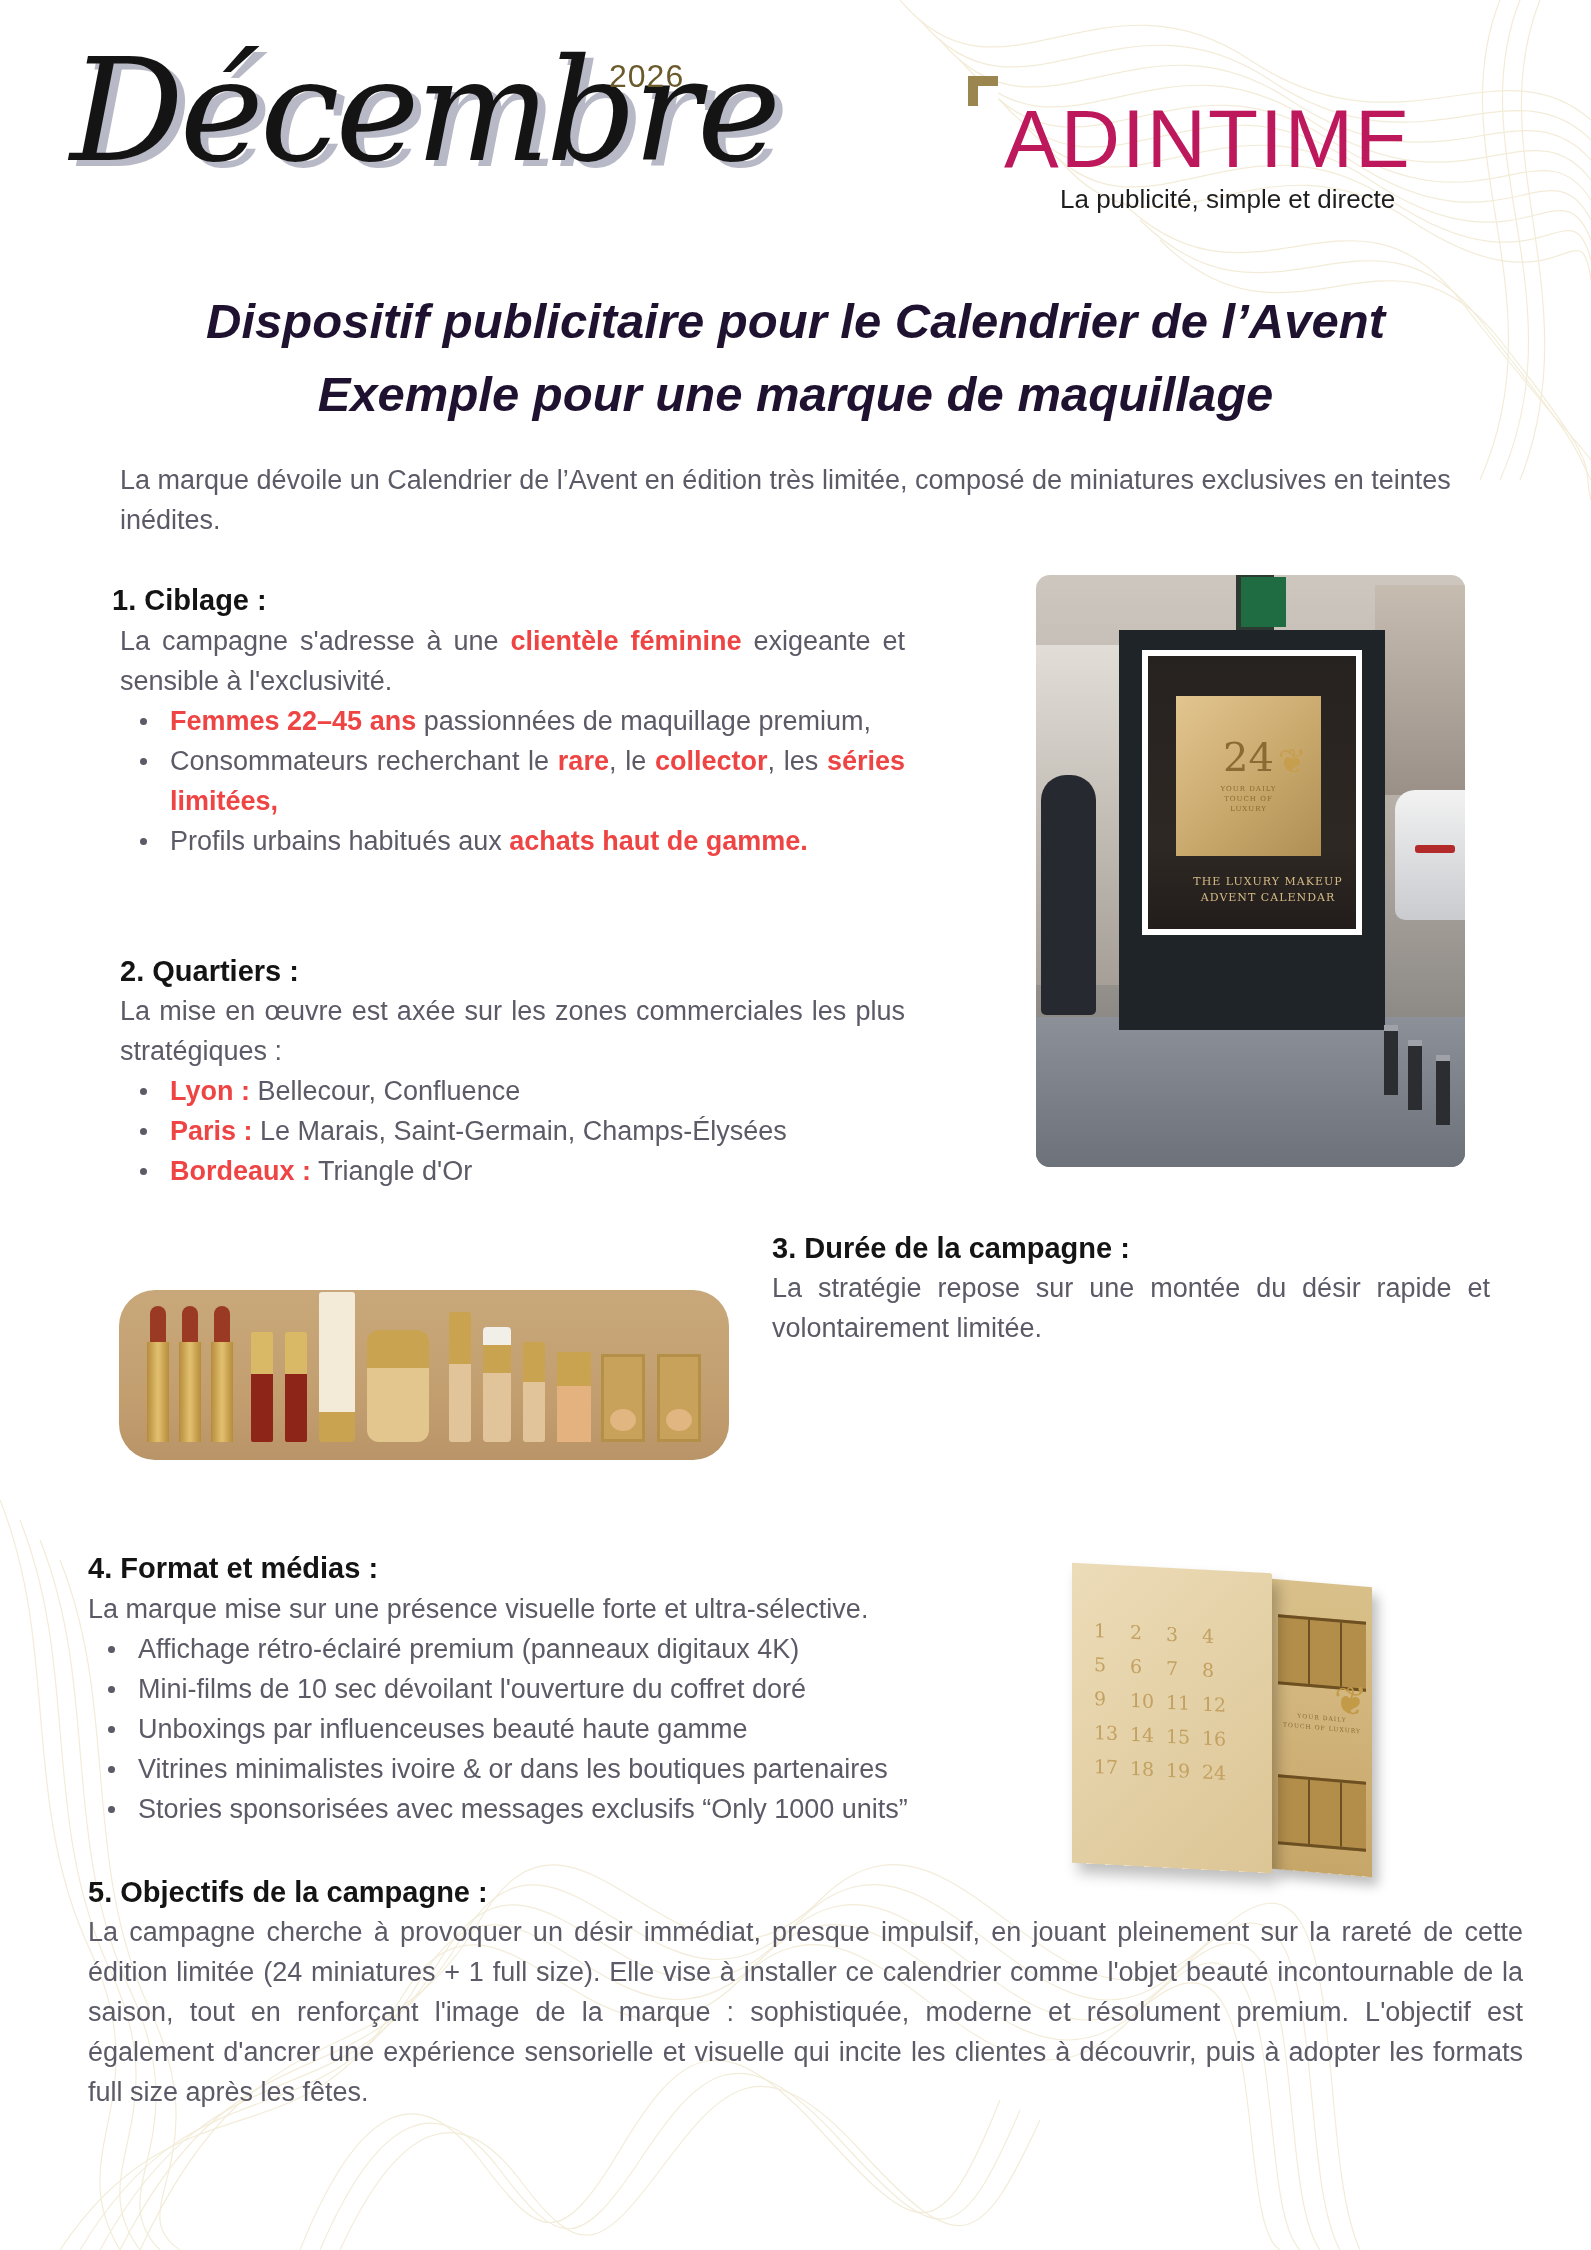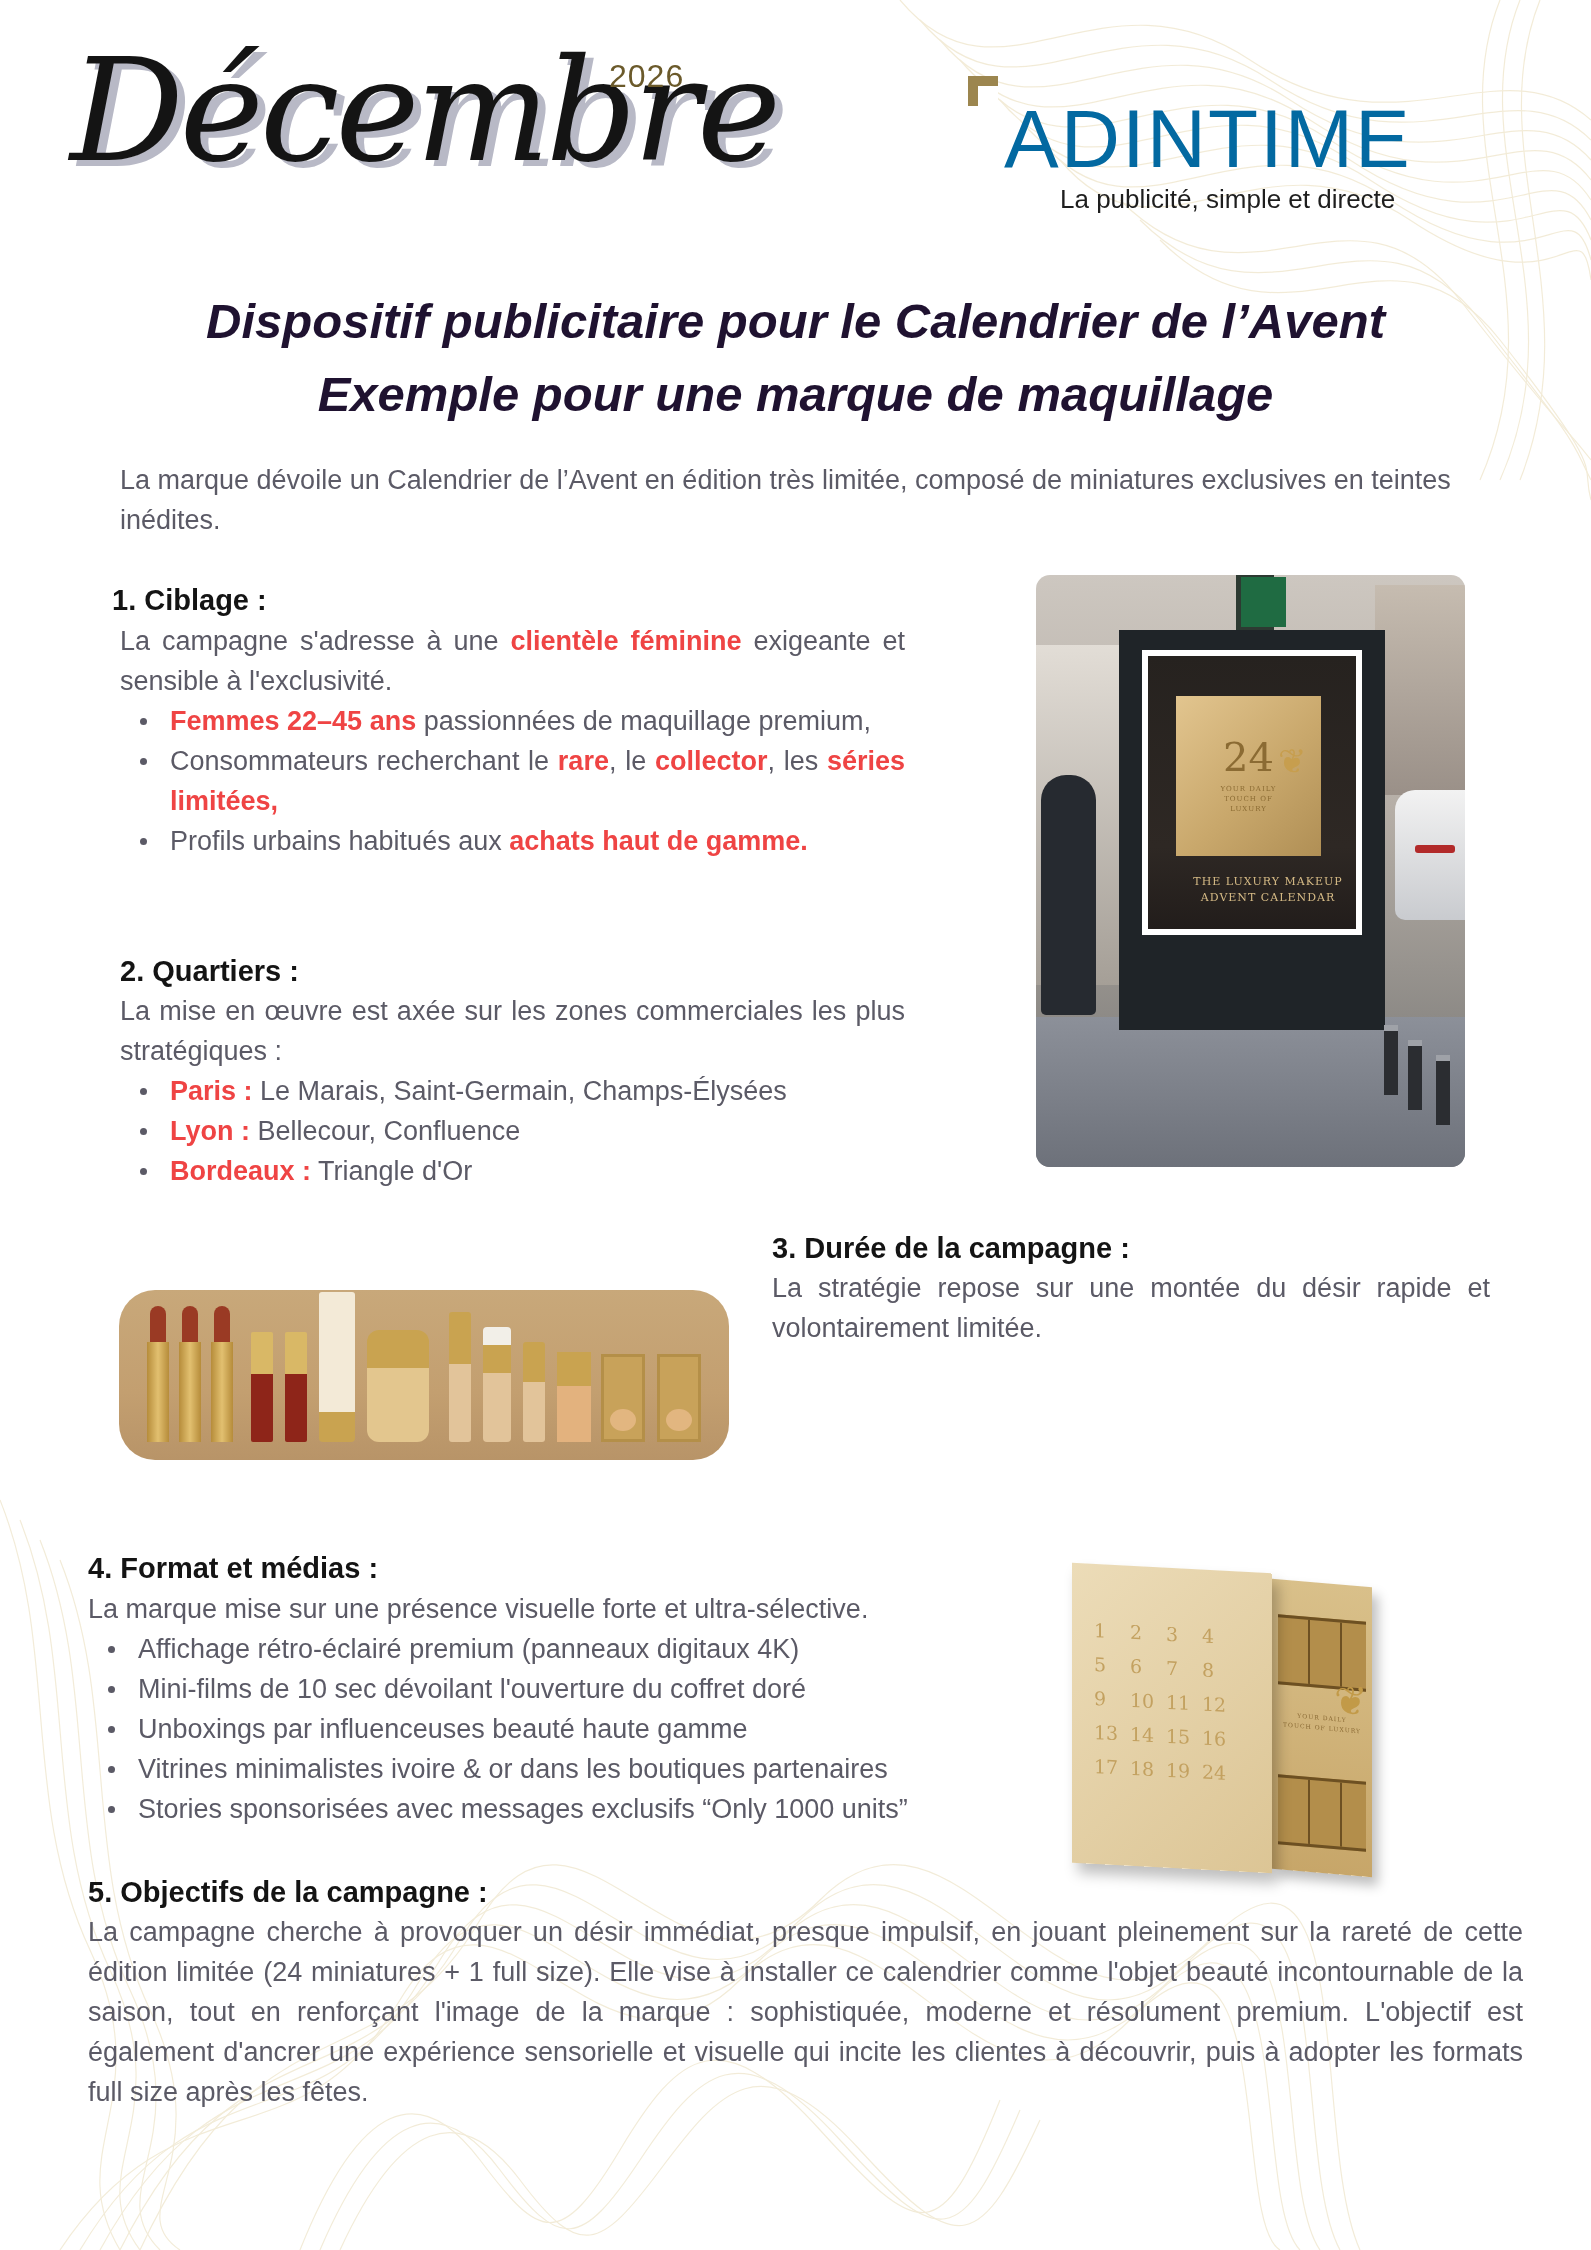--- a/index.html
+++ b/index.html
@@ -21,21 +21,21 @@
   .year {
     position: absolute; left: 609px; top: 58px;
     font-family: "Liberation Sans", sans-serif; font-size: 32px; color: #6b5a2b; letter-spacing: 1px;
   }
   .logo { position: absolute; left: 968px; top: 76px; width: 500px; height: 150px; }
   .logo-mark { position: absolute; left: 0; top: 0; width: 30px; height: 30px; background: #9c864f; }
   .logo-mark::after { content: ""; position: absolute; left: 10px; top: 10px; width: 20px; height: 20px; background: #ffffff; }
   .logo-word {
     position: absolute; left: 36px; top: 22px;
     font-family: "Liberation Sans", sans-serif; font-size: 82px; font-weight: 400; letter-spacing: 2px;
-    color: #0369a1; line-height: 1;
+    color: #be185d; line-height: 1;
   }
   .logo-tag {
     position: absolute; left: 68px; top: 108px;
     font-size: 26px; color: #1e1e1e; white-space: nowrap; margin-left: 24px;
   }
 
   .main-title {
     position: absolute; left: 0; width: 1591px; text-align: center;
     font-family: "Liberation Sans", sans-serif; font-style: italic; font-weight: 700;
     font-size: 49px; color: #1f1230; line-height: 72px;
@@ -188,22 +188,22 @@
   </p>
   <ul class="bullets" style="left:120px; top:701px; width:785px;">
     <li><b>Femmes 22–45 ans</b><span> passionnées de maquillage premium,</span></li>
     <li><span>Consommateurs recherchant le </span><b>rare</b><span>, le </span><b>collector</b><span>, les </span><b>séries limitées,</b></li>
     <li><span>Profils urbains habitués aux </span><b>achats haut de gamme.</b></li>
   </ul>
 
   <div class="section-head" style="left:120px; top:951px;">2. Quartiers :</div>
   <p class="para" style="left:120px; top:991px; width:785px;">La mise en œuvre est axée sur les zones commerciales les plus stratégiques :</p>
   <ul class="bullets" style="left:120px; top:1071px; width:785px;">
+    <li><b>Lyon :</b><span> Bellecour, Confluence</span></li>
     <li><b>Paris :</b><span> Le Marais, Saint-Germain, Champs-Élysées</span></li>
-    <li><b>Lyon :</b><span> Bellecour, Confluence</span></li>
     <li><b>Bordeaux :</b><span> Triangle d'Or</span></li>
   </ul>
 
   <div class="billboard">
     <div class="bb-bldg-l"></div>
     <div class="bb-bldg-r"></div>
     <div class="bb-pole"></div>
     <div class="bb-sign"></div>
     <div class="bb-street"></div>
     <div class="bb-car">

